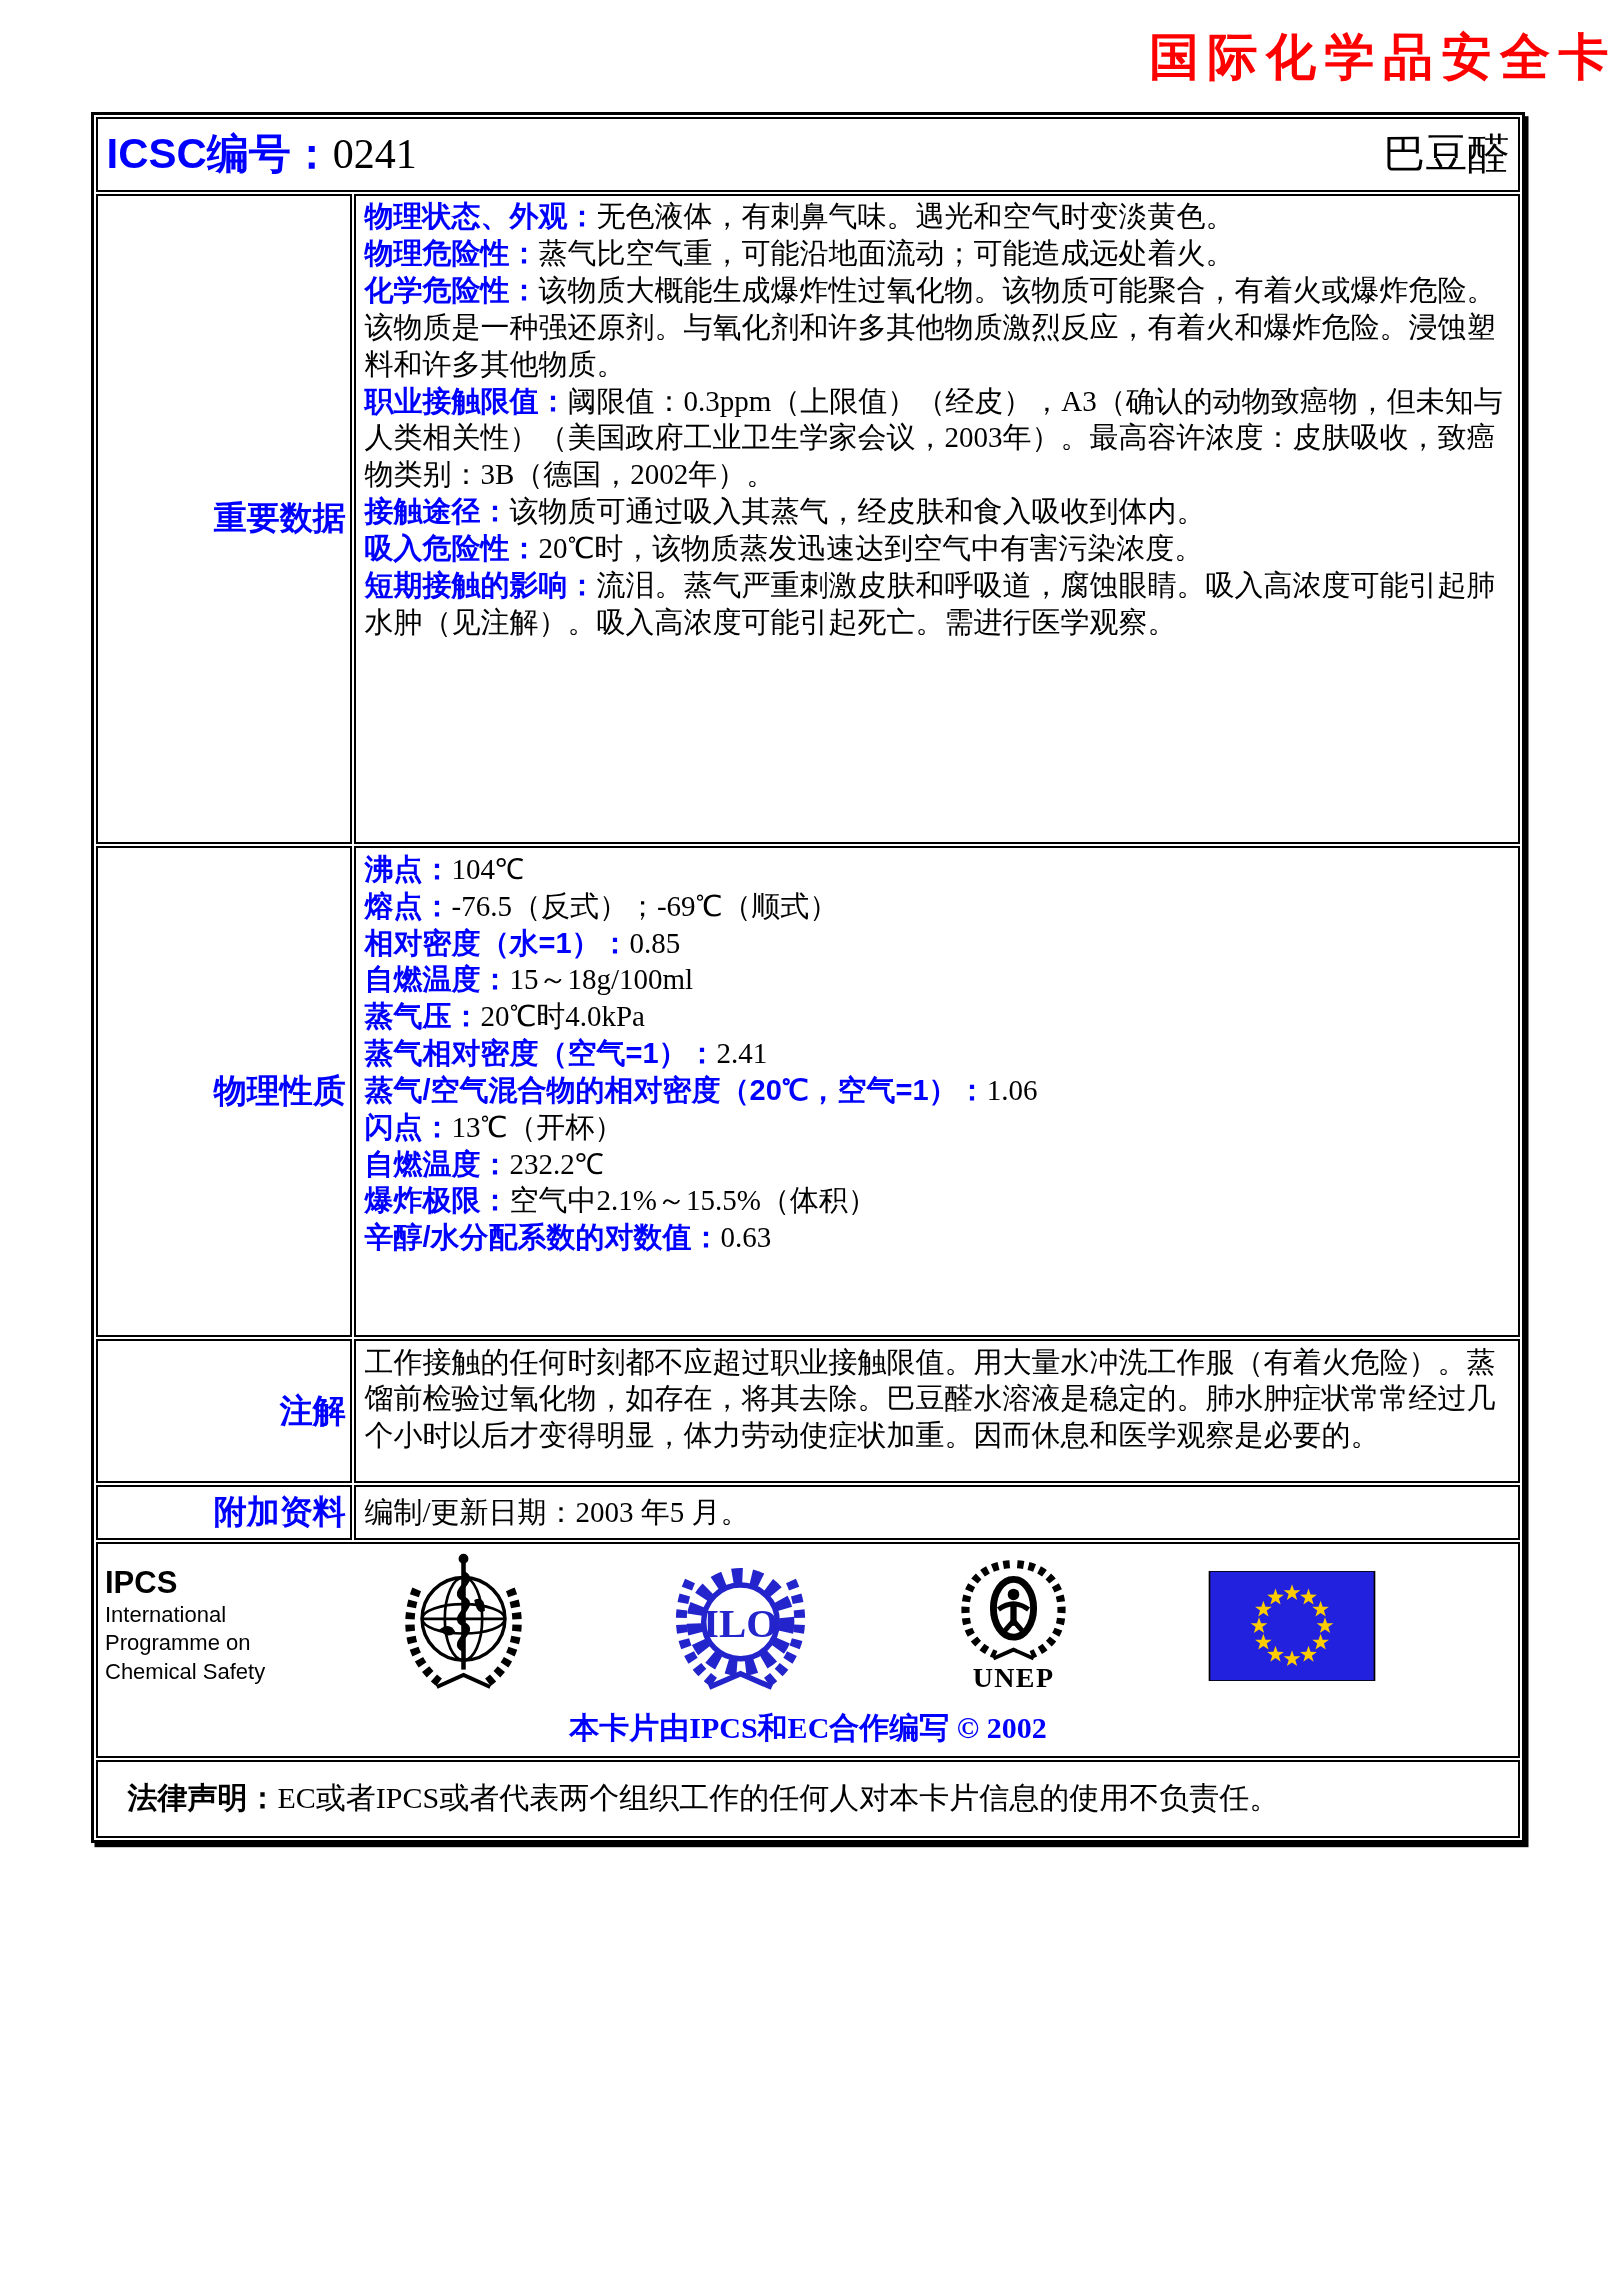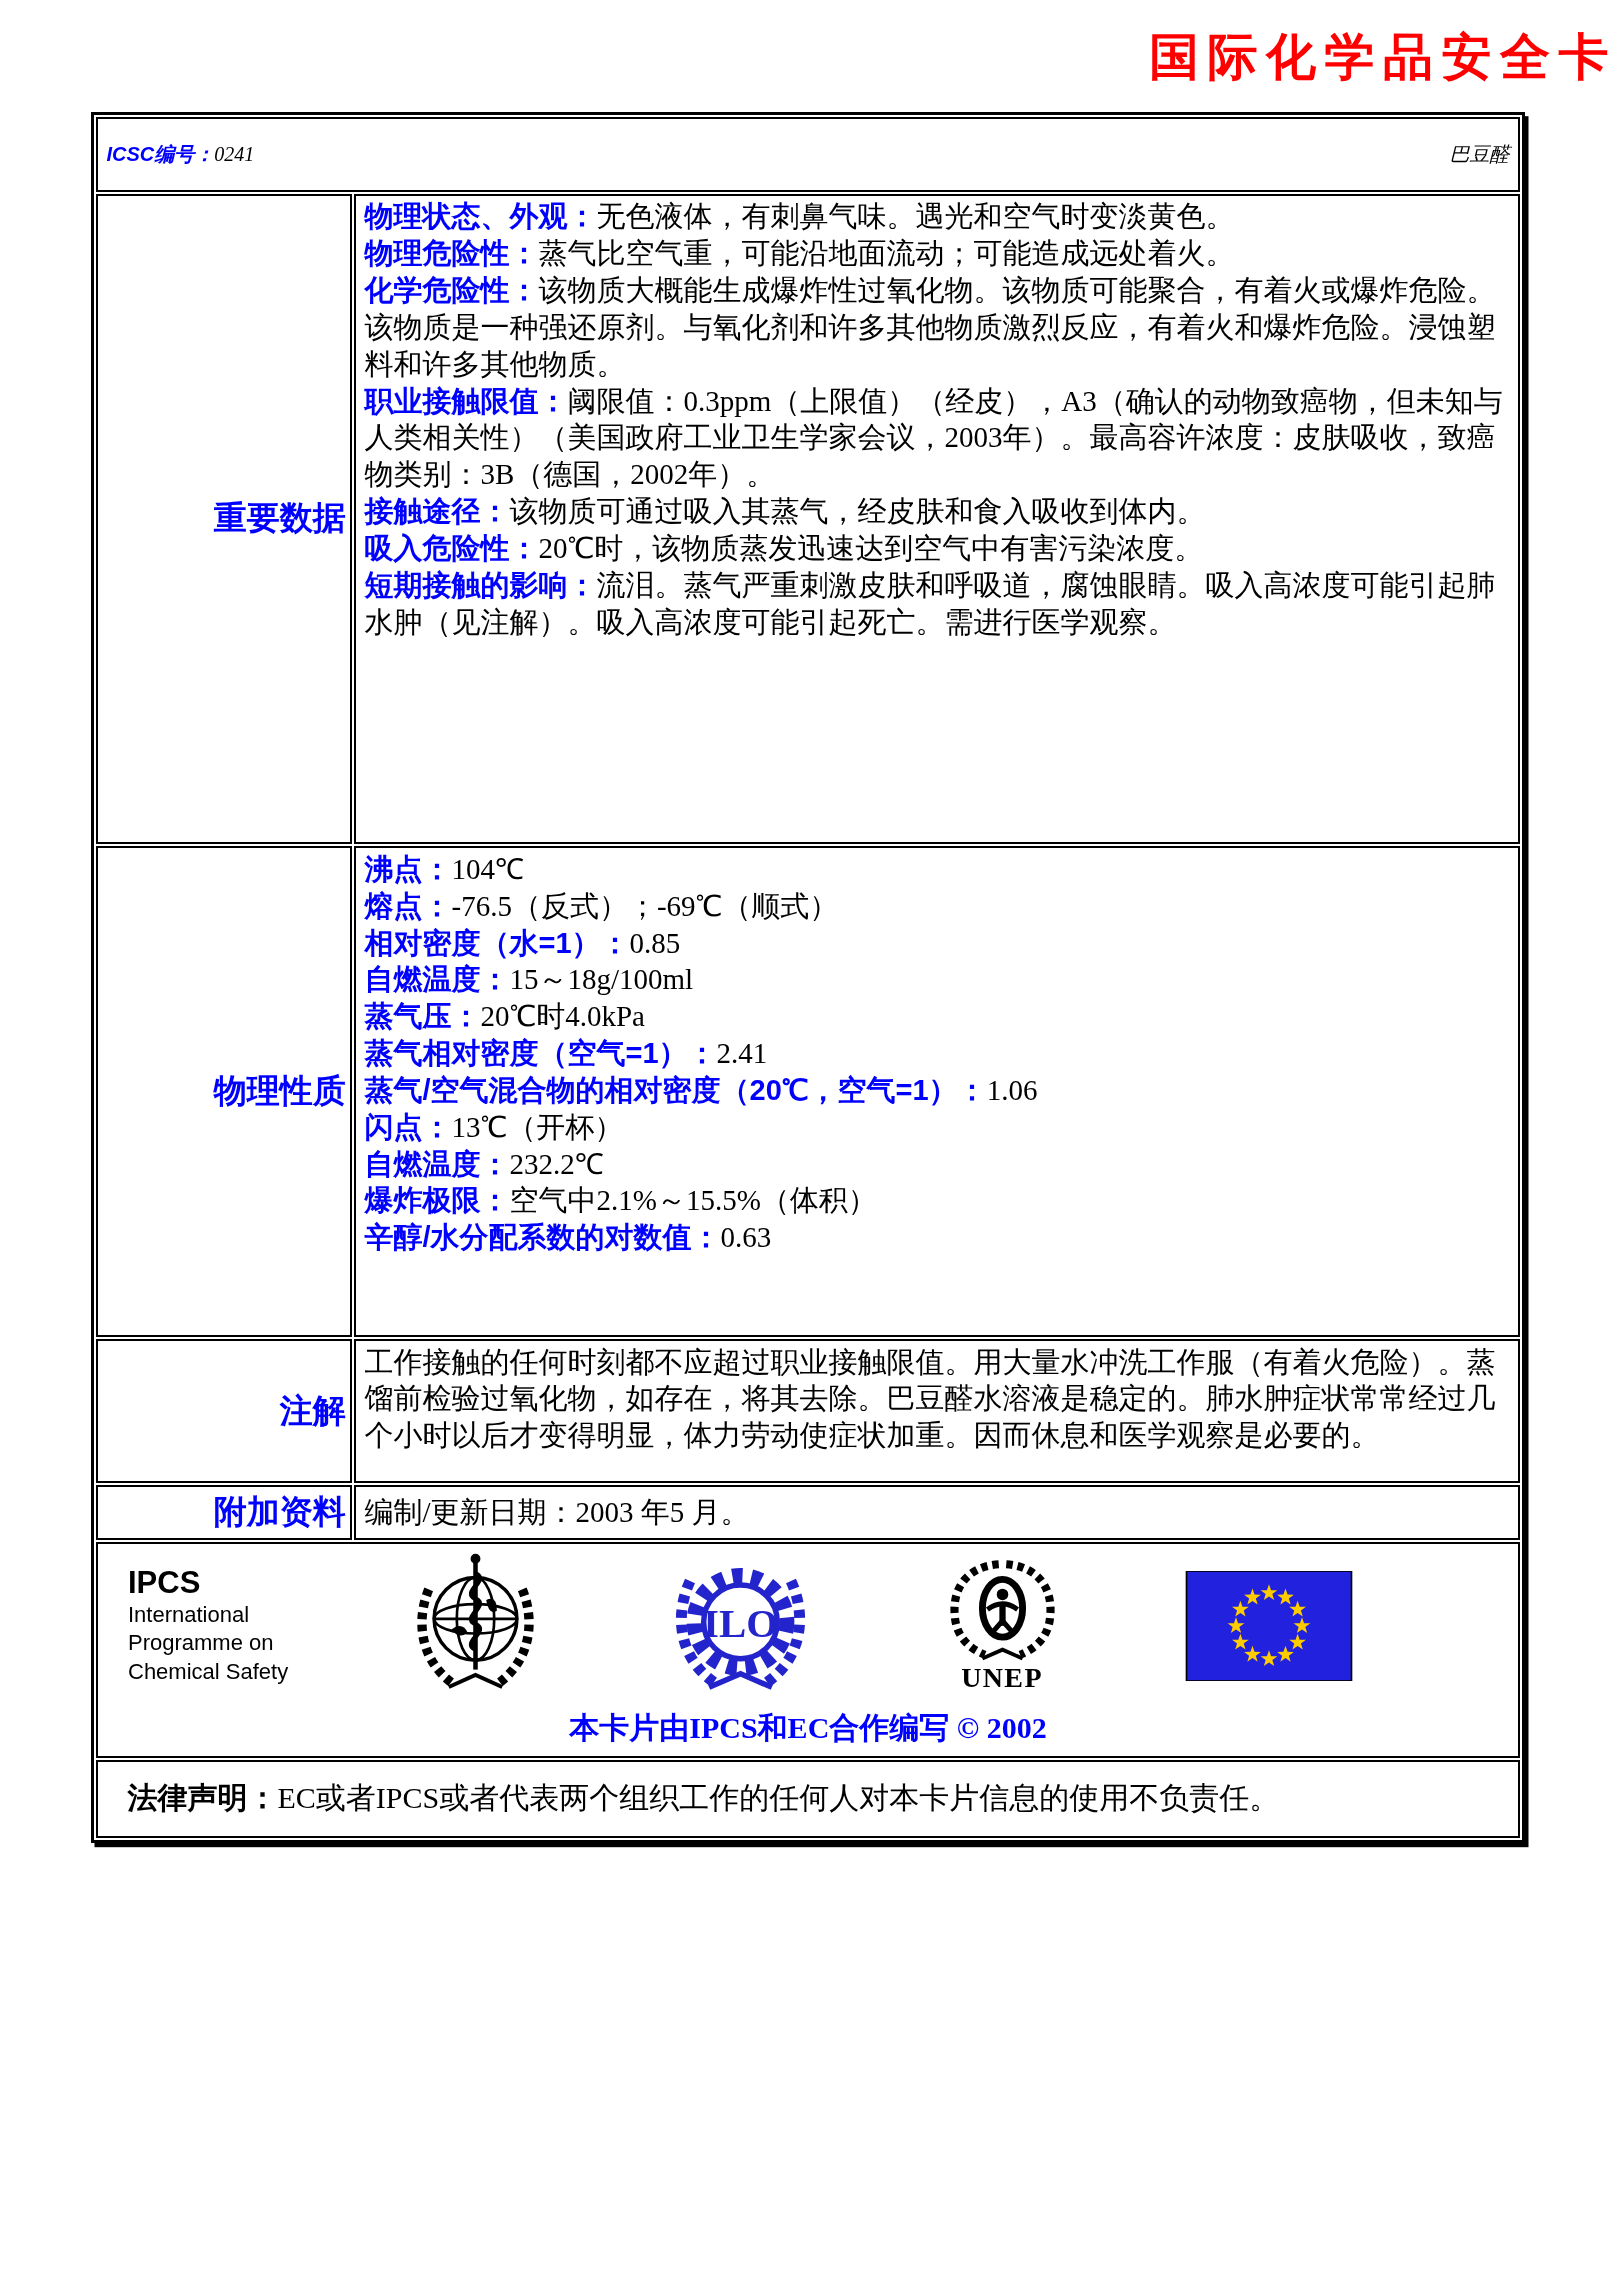--- a/index.html
+++ b/index.html
@@ -10,25 +10,25 @@
   table.card{margin:21px 0 0 91px;width:1434px;table-layout:fixed;background:#fff;
              border-collapse:separate;border-spacing:2.8px;border:3.5px solid #000;
              box-shadow:3.5px 4.2px 0 0 #000;}
   td{border:2.1px solid #000;padding:2.8px 8.5px;vertical-align:top;background:#fff;}
   col.c-side{width:256px;}
   td.side{text-align:right;vertical-align:middle;color:#0000ff;font-weight:bold;
           font-size:33px;font-family:"Liberation Sans",sans-serif;padding:2.8px 4.2px;}
   td.content{font-size:29px;line-height:1.27;}
   td.content p{margin:0;}
   .lbl{color:#0000ff;font-weight:bold;font-family:"Liberation Sans",sans-serif;}
-  .cell-header{height:65px;vertical-align:middle;font-size:20px;font-style:italic;}
+  .cell-header{height:65px;vertical-align:middle;font-size:42px;}
   .header-flex{display:flex;justify-content:space-between;align-items:center;}
   .h-important{height:641px;} .h-physical{height:481px;} .h-env{height:99px;}
   .h-notes{height:135px;} .h-add{height:40px;vertical-align:middle;}
-  .cell-logos{height:177px;vertical-align:middle;padding:7px 23px;}
+  .cell-logos{height:177px;vertical-align:middle;padding:7px 0;}
   .logos-flex{display:flex;align-items:center;justify-content:space-between;padding:0 142px 0 7px;}
   .ipcs-block{font-family:"Liberation Sans",sans-serif;color:#000;}
   .ipcs-title{font-size:31px;font-weight:bold;line-height:1.15;}
   .ipcs-line{font-size:22px;line-height:1.3;}
   .unep-block{text-align:center;}
   .unep-label{font-family:"Liberation Serif",serif;font-weight:bold;font-size:28px;margin-top:-4.2px;letter-spacing:1.4px;}
   .caption{text-align:center;color:#0000ff;font-weight:bold;font-size:30px;
            font-family:Liberation Serif, serif;margin-top:7px;}
   .cell-legal{height:68px;vertical-align:middle;font-size:30px;}
   .legal-lbl{font-weight:bold;font-family:"Liberation Sans",sans-serif;margin-left:21px;}

